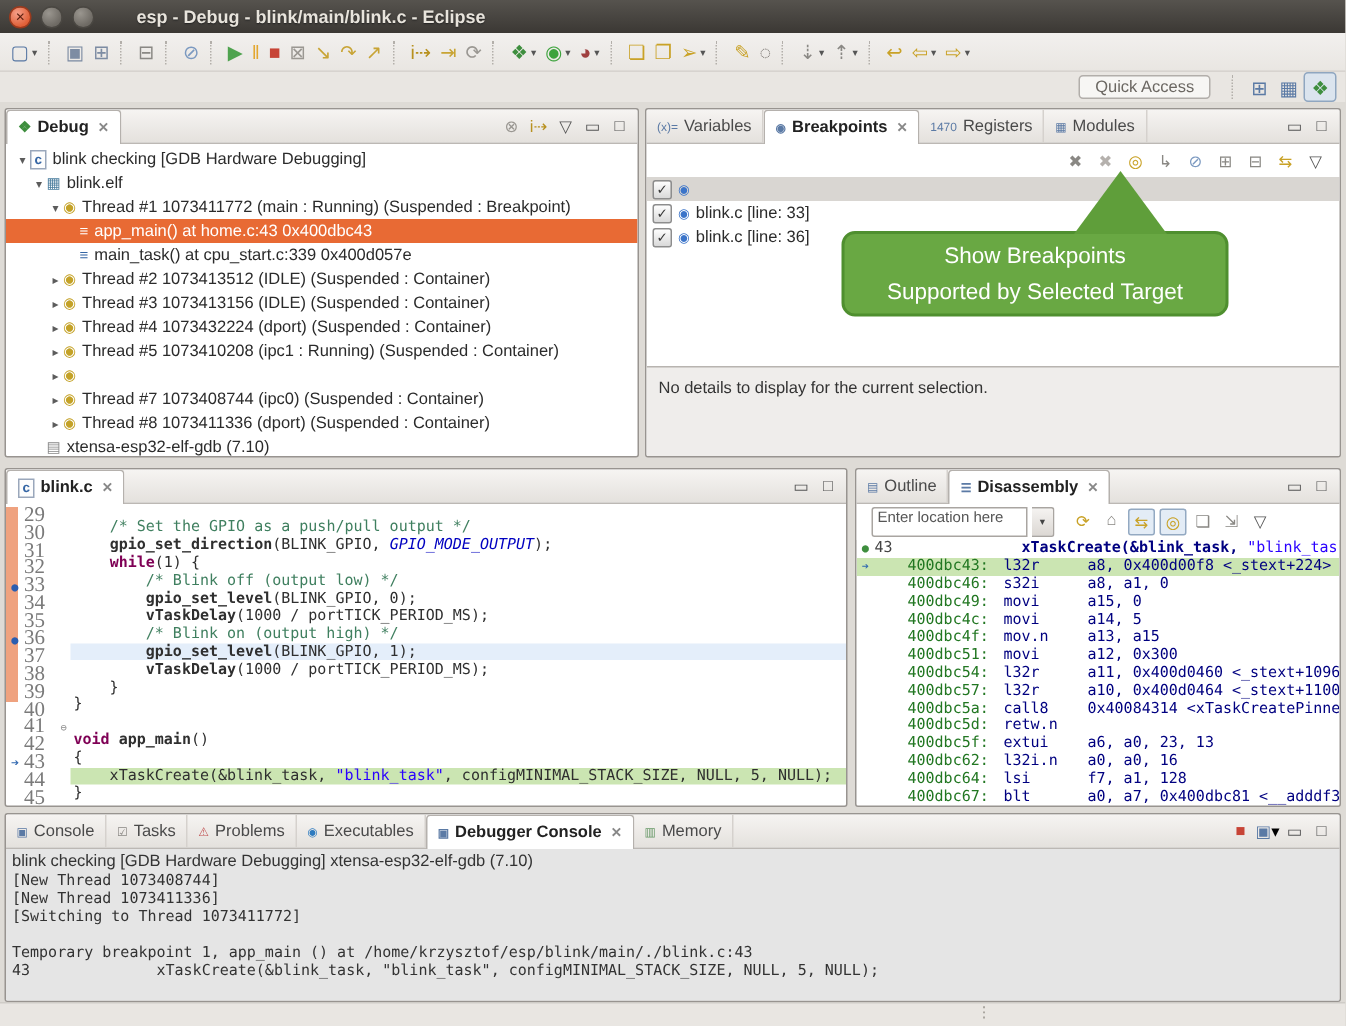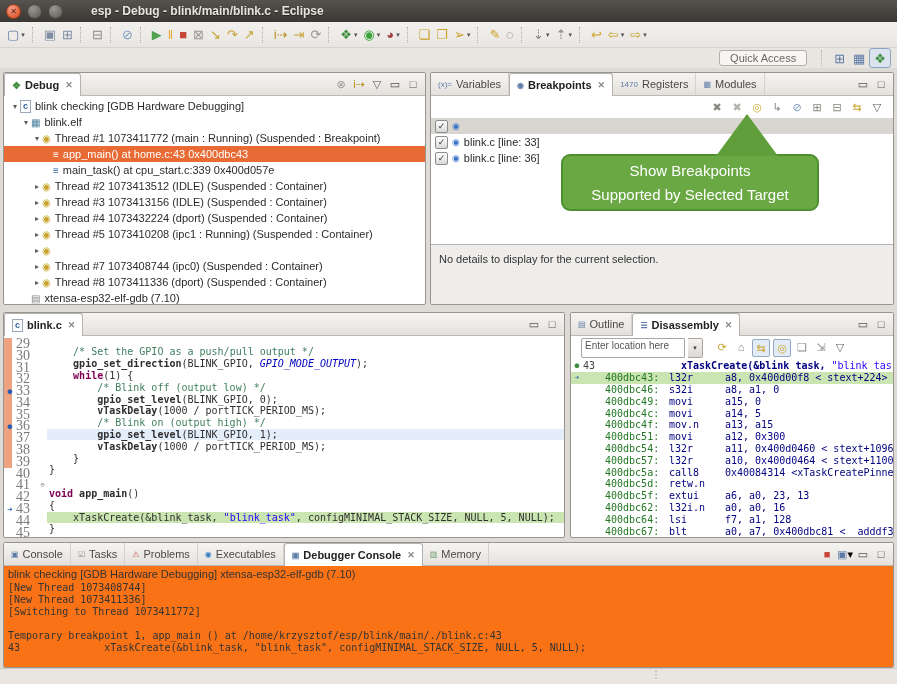--- a/index.html
+++ b/index.html
@@ -107,21 +107,21 @@
   .dsbody{height:178px;overflow:hidden;}
   .dsrow{height:11.8px;display:flex;align-items:center;
     font:10px "DejaVu Sans Mono",monospace;white-space:pre;color:#000080;}
   .ds-m{width:12px;flex:none;text-align:center;font-size:8px;}
   .ds-a{width:86px;flex:none;padding-left:22px;box-sizing:border-box;color:#227722;}
   .ds-o{width:56px;flex:none;}
   .ds-r{flex:1;overflow:hidden;}
   .dsrow.hl{background:#cbe5b2;}
   .ds-g{width:20px;flex:none;color:#444;}
   
-  .conbody{padding:2px 0 14px 4px;background:#f97316;height:100px;overflow:hidden;}
+  .conbody{padding:2px 0 14px 4px;background:#e5e5e5;height:100px;overflow:hidden;}
   .con-header{font-size:11px;color:#333;margin-bottom:2px;}
   .conrow{font:10px "DejaVu Sans Mono",monospace;height:12px;white-space:pre;color:#333;}
   
   .statusbar{position:absolute;left:0;top:668px;width:897px;height:16px;
     background:#e9e6e2;border-top:1px solid #cfccc7;}
   .grip{position:absolute;left:651px;top:0px;color:#9a968f;font-size:10px;}
   
   #debug-panel{left:3px;top:72px;width:423px;height:233px;}
   #bp-panel{left:430px;top:72px;width:464px;height:233px;}
   #editor-panel{left:3px;top:312px;width:562px;height:226px;}

